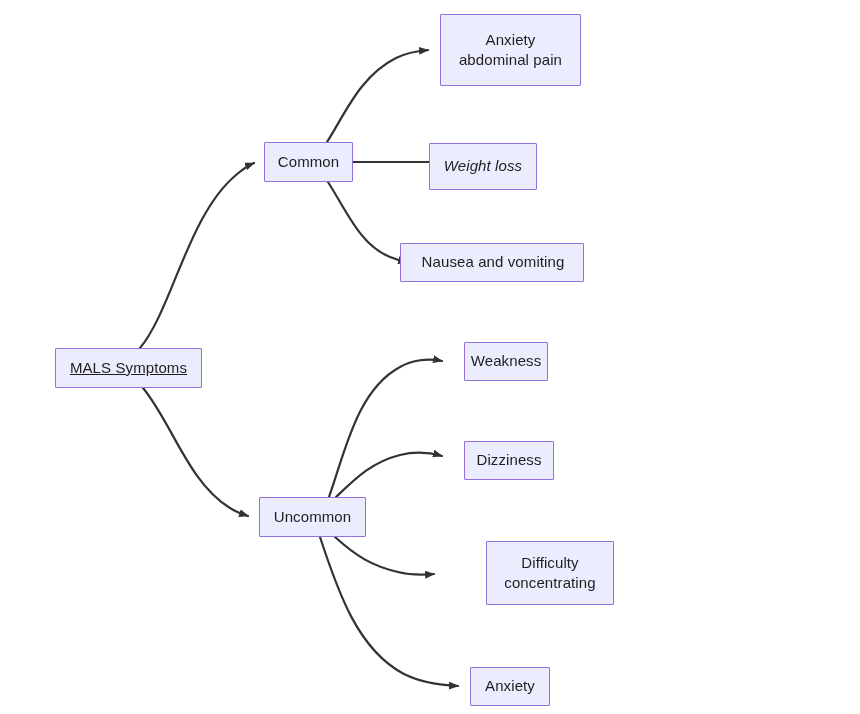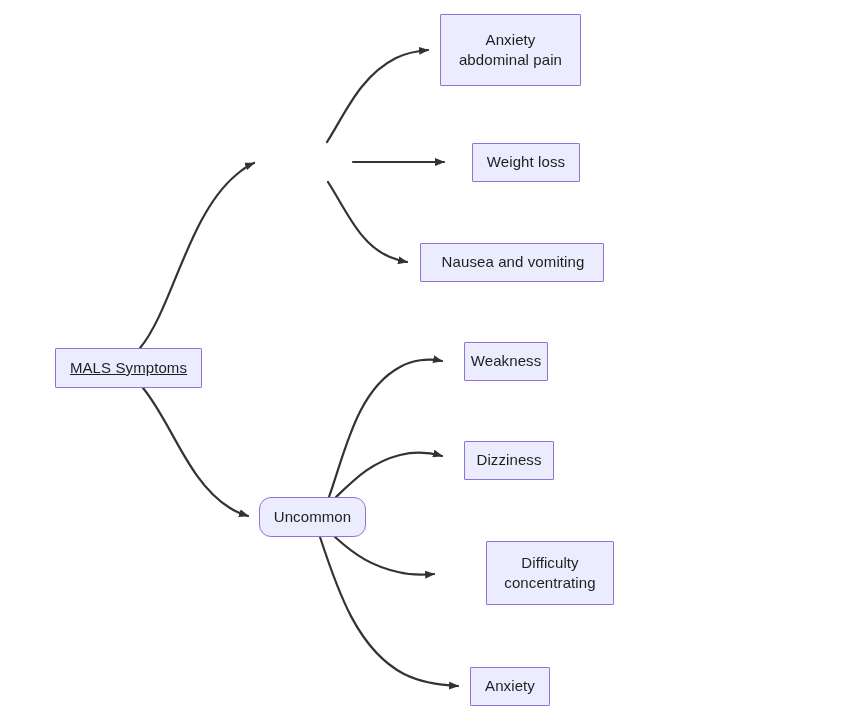--- a/index.html
+++ b/index.html
@@ -78,29 +78,30 @@
 
     <path class="edge-path" marker-end="url(#arrowhead)" d="M 336 497 C 356 478, 372 462, 400 455 C 412 452, 428 452, 442 456"></path>
 
     <path class="edge-path" marker-end="url(#arrowhead)" d="M 335 537 C 356 556, 372 566, 398 572 C 410 575, 422 575, 434 574"></path>
 
     <path class="edge-path" marker-end="url(#arrowhead)" d="M 320 537 C 338 592, 358 650, 404 674 C 418 681, 436 685, 458 686"></path>
   </svg>
 
   <div class="node" style="left:55px; top:348px; width:147px; height:40px;text-decoration:underline;">MALS Symptoms</div>
 
+  <div class="node" style="left:264px; top:142px; width:89px; height:40px;">Common</div>
 
-  <div class="node" style="left:259px; top:497px; width:107px; height:40px;border-radius:12px;">Uncommon</div>
+  <div class="node" style="left:259px; top:497px; width:107px; height:40px;">Uncommon</div>
 
   <div class="node" style="left:440px; top:14px; width:141px; height:72px;">Anxiety
 abdominal pain</div>
 
-  <div class="node" style="left:472px; top:143px; width:108px; height:39px;">Weight loss</div>
+  <div class="node" style="left:429px; top:143px; width:108px; height:47px;font-style:italic;">Weight loss</div>
 
-  <div class="node" style="left:420px; top:243px; width:184px; height:39px;padding-left:12px;">Nausea and vomiting</div>
+  <div class="node" style="left:400px; top:243px; width:184px; height:39px;padding-left:12px;">Nausea and vomiting</div>
 
   <div class="node" style="left:464px; top:342px; width:84px; height:39px;">Weakness</div>
 
   <div class="node" style="left:464px; top:441px; width:90px; height:39px;">Dizziness</div>
 
   <div class="node" style="left:446px; top:541px; width:128px; height:64px;margin-left:40px;">Difficulty
 concentrating</div>
 
   <div class="node" style="left:470px; top:667px; width:80px; height:39px;">Anxiety</div>
 

